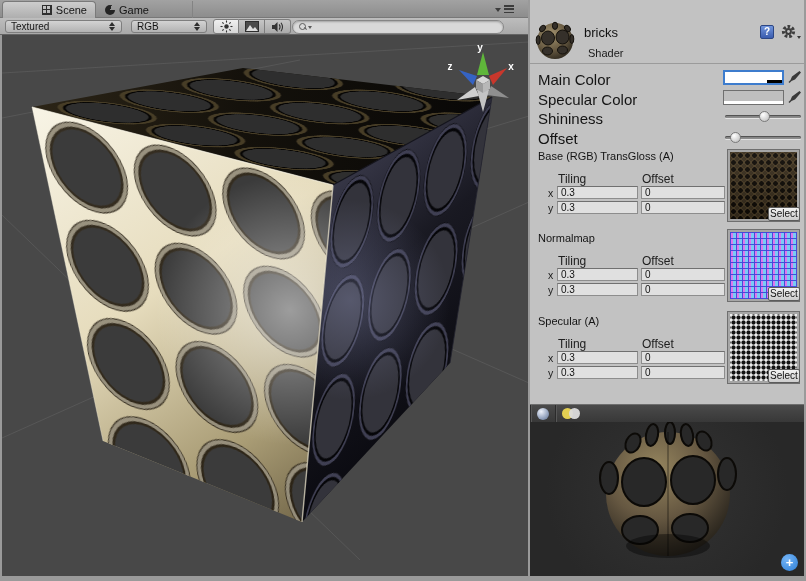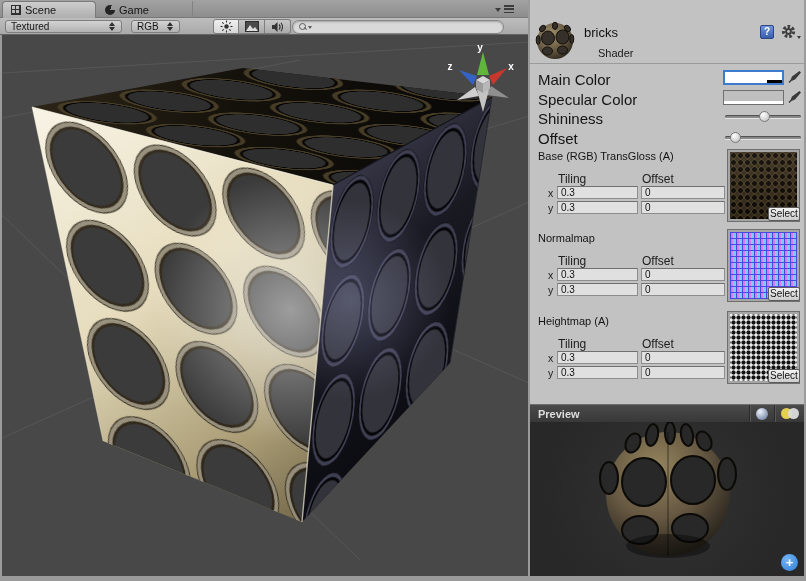--- a/index.html
+++ b/index.html
@@ -12,21 +12,21 @@
   .strip-bottom { position:absolute; left:0; top:576px; width:806px; height:5px; background:#9a9a9a; z-index:40; }
   .strip-right  { position:absolute; left:804px; top:0; width:2px; height:581px; background:#9a9a9a; z-index:40; }
   .divider      { position:absolute; left:528px; top:0; width:2px; height:576px; background:#9a9a9a; z-index:30; }
 
   
   .tabbar { position:absolute; height:18px; background:linear-gradient(#a2a2a2,#8d8d8d);
             border-bottom:1px solid #787878; }
   .tab { position:absolute; top:1px; height:17px; display:flex; align-items:center; gap:4px;
          padding:0 8px; font-size:11px; color:#151515; }
   .tab.sel { background:linear-gradient(#cdcdcd,#aeaeae); border:1px solid #7a7a7a; border-bottom:none;
-             border-radius:4px 4px 0 0; }
+             border-radius:4px 4px 0 0;justify-content:flex-end; }
   .tab.unsel { border-right:1px solid #838383; }
   .grid-icon { width:10px; height:10px;
       background:repeating-linear-gradient(0deg,#2f2f2f 0 1px,transparent 1px 4px),
                  repeating-linear-gradient(90deg,#2f2f2f 0 1px,transparent 1px 4px);
       background-size:9px 9px; }
   .pac-icon { width:10px; height:10px; border-radius:50%;
       background:conic-gradient(from 20deg, transparent 0 70deg, #242424 70deg 360deg); }
   .info-icon { width:11px; height:11px; border-radius:50%; background:#454545; position:relative; }
   .info-icon::before { content:"i"; position:absolute; left:0; right:0; top:-1px; text-align:center;
       color:#e8e8e8; font:bold 9px "Liberation Serif", serif; }
@@ -75,21 +75,21 @@
   .viewport { position:absolute; left:0; top:35px; width:529px; height:541px; background:#484848;
               border-left:2px solid #9a9a9a; }
   .scene-svg { position:absolute; left:2px; top:35px; width:527px; height:541px; }
 
   
   .inspector { position:absolute; left:530px; top:0; width:274px; height:576px; background:#c2c2c2; }
   .ins-tabbar { left:0; top:0; width:274px; }
   .ins-header { position:absolute; left:0; top:18px; width:274px; height:46px; background:#c2c2c2;
                 border-bottom:1px solid #9b9b9b; }
   .mat-name { position:absolute; left:54px; top:7px; font-size:13px; color:#111; }
-  .shader-lbl { position:absolute; left:68px; top:29px; font-size:11px; color:#1a1a1a; }
+  .shader-lbl { position:absolute; left:58px; top:29px; font-size:11px; color:#1a1a1a; }
   .shader-dd { position:absolute; left:97px; top:26px; width:167px; height:16px;
        background:linear-gradient(#dcdcdc,#bfbfbf); border:1px solid #828282; border-radius:3px;
        font-size:10.5px; color:#161616; display:flex; align-items:center; padding:0 6px; }
   .shader-dd .caret { width:0; height:0; border-left:3.5px solid transparent; border-right:3.5px solid transparent;
        border-top:4px solid #3a3a3a; margin-left:auto; }
   .help-icon { position:absolute; left:230px; top:7px; width:14px; height:14px; border-radius:2px;
        background:linear-gradient(#7195dc,#3a5cae); border:1px solid #2c4684; }
   .help-icon::before { content:"?"; position:absolute; left:0; right:0; top:0; text-align:center;
        color:#fff; font:bold 10px "Liberation Sans",sans-serif; }
   .gear-wrap { position:absolute; left:251px; top:6px; width:20px; height:16px; }
@@ -169,21 +169,21 @@
       </div>
       <span class="menu-arrow" style="left:495px; top:8px;"></span>
       <span class="menu-lines" style="left:504px; top:5px;"></span>
     </div>
 
     <div class="toolbar">
       <div class="dd" style="left:5px; width:117px;">
         <span class="lbl">Textured</span>
         <span class="updown"></span>
       </div>
-      <div class="dd" style="left:131px; width:49px;">
+      <div class="dd" style="left:131px; width:76px;">
         <span class="lbl">RGB</span>
         <span class="updown"></span>
       </div>
       <div class="tgl-group">
         <div class="tgl on">
           <svg width="13" height="13" viewBox="0 0 13 13">
             <circle cx="6.5" cy="6.5" r="2.2" fill="#333"></circle>
             <g stroke="#333" stroke-width="1.1">
               <line x1="6.5" y1="0.5" x2="6.5" y2="2.6"></line>
                 <line x1="6.5" y1="10.4" x2="6.5" y2="12.5"></line>
@@ -407,34 +407,33 @@
     <div class="select-btn" style="top:287px;">Select</div>
     <div class="col-head" style="left:28px; top:254px;">Tiling</div>
     <div class="col-head" style="left:112px; top:254px;">Offset</div>
     <div class="axis-lbl" style="left:18px; top:269px;">x</div>
     <input class="tfield" style="left: 27px; top: 268px; width: 81px;" value="0.3">
     <input class="tfield" style="left: 111px; top: 268px; width: 84px;" value="0">
     <div class="axis-lbl" style="left:18px; top:284px;">y</div>
     <input class="tfield" style="left: 27px; top: 283px; width: 81px;" value="0.3">
     <input class="tfield" style="left: 111px; top: 283px; width: 84px;" value="0">
 
-    <div class="sect-title" style="top:315px;">Heightmap (A)</div>
+    <div class="sect-title" style="top:315px;">Specular (A)</div>
     <div class="thumb thumb-height" style="top:312px;"></div>
     <div class="select-btn" style="top:369px;">Select</div>
     <div class="col-head" style="left:28px; top:337px;">Tiling</div>
     <div class="col-head" style="left:112px; top:337px;">Offset</div>
     <div class="axis-lbl" style="left:18px; top:352px;">x</div>
     <input class="tfield" style="left: 27px; top: 351px; width: 81px;" value="0.3">
     <input class="tfield" style="left: 111px; top: 351px; width: 84px;" value="0">
     <div class="axis-lbl" style="left:18px; top:367px;">y</div>
     <input class="tfield" style="left: 27px; top: 366px; width: 81px;" value="0.3">
     <input class="tfield" style="left: 111px; top: 366px; width: 84px;" value="0">
 
     <div class="pv-header">
-      <span class="pv-title">Preview</span>
       <span class="pv-btn">
         <span class="pv-sphere"></span>
       </span>
       <span class="pv-btn" style="width:30px;">
         <span class="pv-light"></span>
       </span>
     </div>
     <div class="pv-area">
       <svg width="274" height="154" viewBox="0 0 274 154">
         <defs>

